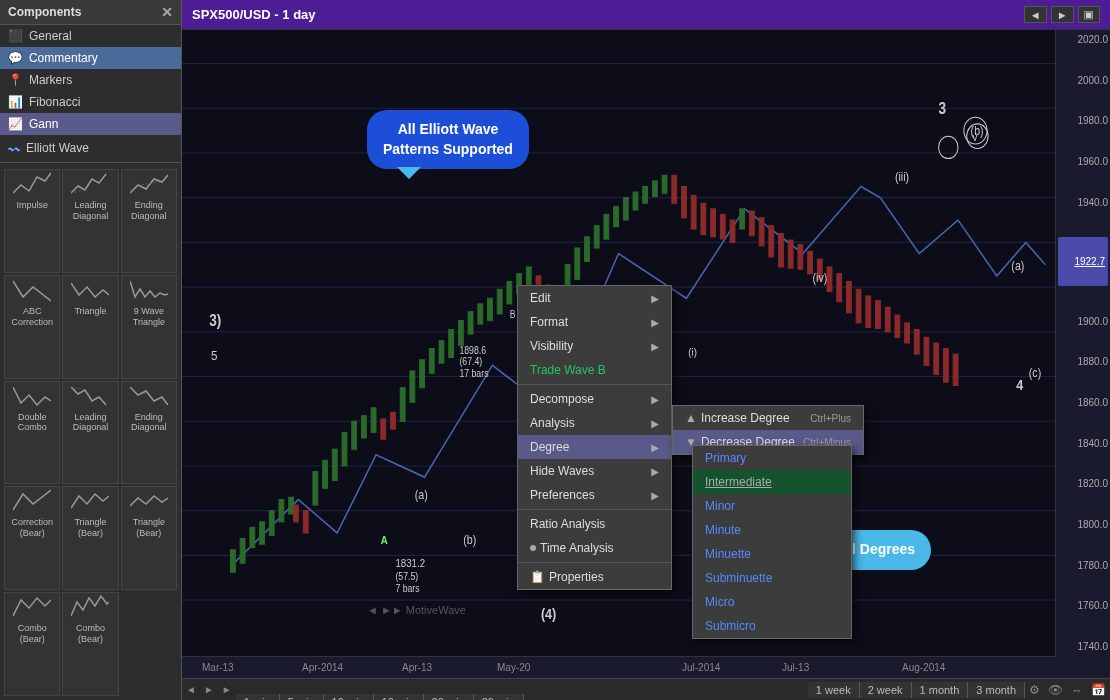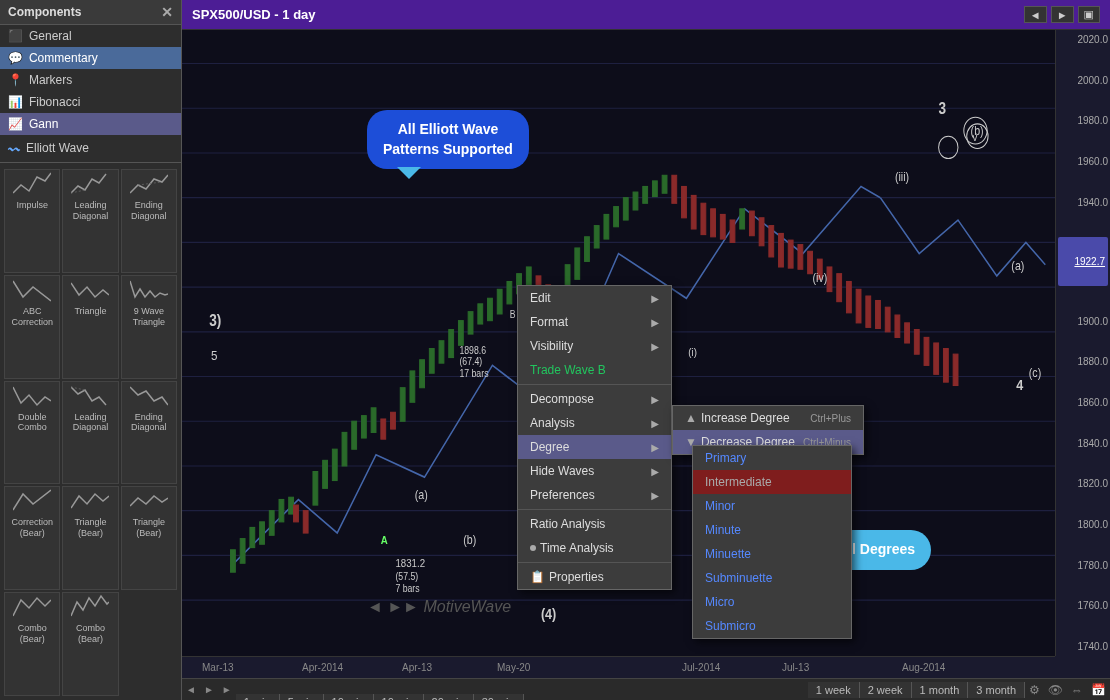--- a/index.html
+++ b/index.html
@@ -70,21 +70,21 @@
     .status-bar { background: #1a1a1a; border-top: 1px solid #333; padding: 2px 8px; display: flex; align-items: center; gap: 8px; height: 22px; }
     .status-label { color: #aaa; font-size: 11px; }
 
     
     .chart-svg { position: absolute; left: 0; top: 0; right: 55px; bottom: 0; width: calc(100% - 55px); height: 100%; }
 
     .sidebar-scroll { overflow-y: auto; flex: 1; }
     
     .menu-shortcut { color: #999; font-size: 10px; margin-left: 8px; }
 
-    .mw-logo { position: absolute; bottom: 40px; left: 185px; color: #555; font-size: 16px; font-style: italic; }
+    .mw-logo { position: absolute; bottom: 40px; left: 185px; color: #555; font-size: 11px; }
   </style>
 </head>
 <body>
 
 <div class="main-container">
 
   <div class="sidebar">
     <div class="sidebar-header">
       <span>Components</span>
       <span class="close-btn">✕</span>
@@ -509,21 +509,21 @@
             <span>Decrease Degree</span>
           </span>
           <span class="menu-shortcut">Ctrl+Minus</span>
         </div>
       </div>
 
       <div class="submenu-list">
         <div class="menu-item" style="color:#5588ff;">
           <span>Primary</span>
         </div>
-        <div class="menu-item" style="color:#aaaaaa; background:#7f1d1d;">
+        <div class="menu-item" style="color:#aaaaaa; background:#14532d;text-decoration:underline;">
           <span>Intermediate</span>
         </div>
         <div class="menu-item" style="color:#5588ff;align-items:flex-end;">
           <span>Minor</span>
         </div>
         <div class="menu-item" style="color:#5588ff;">
           <span>Minute</span>
         </div>
         <div class="menu-item" style="color:#5588ff;">
           <span>Minuette</span>

